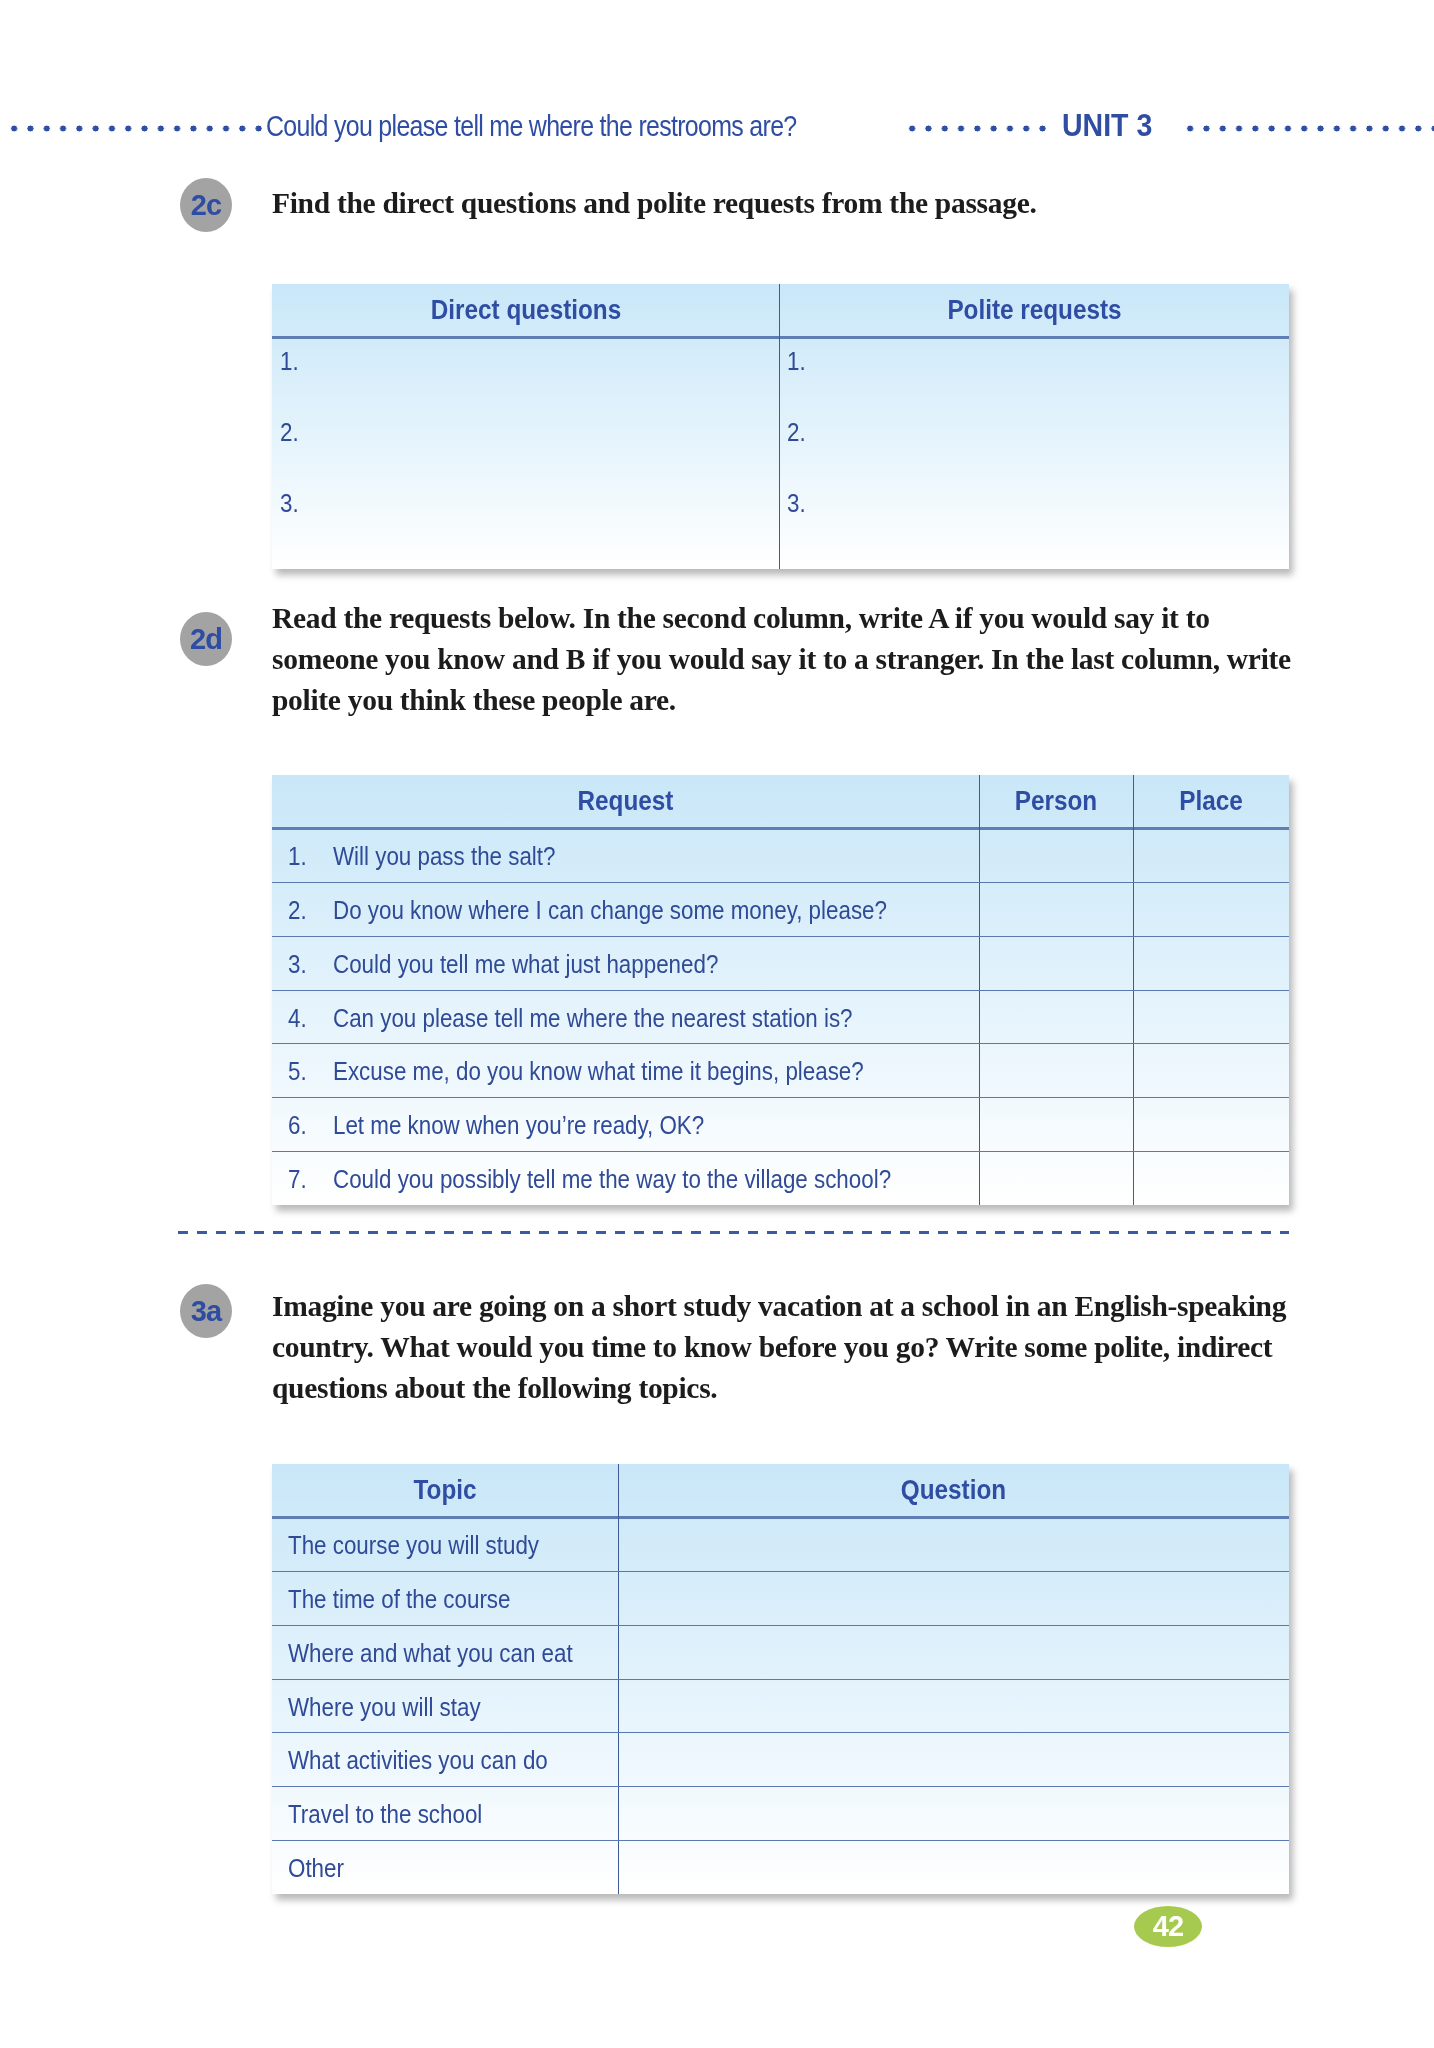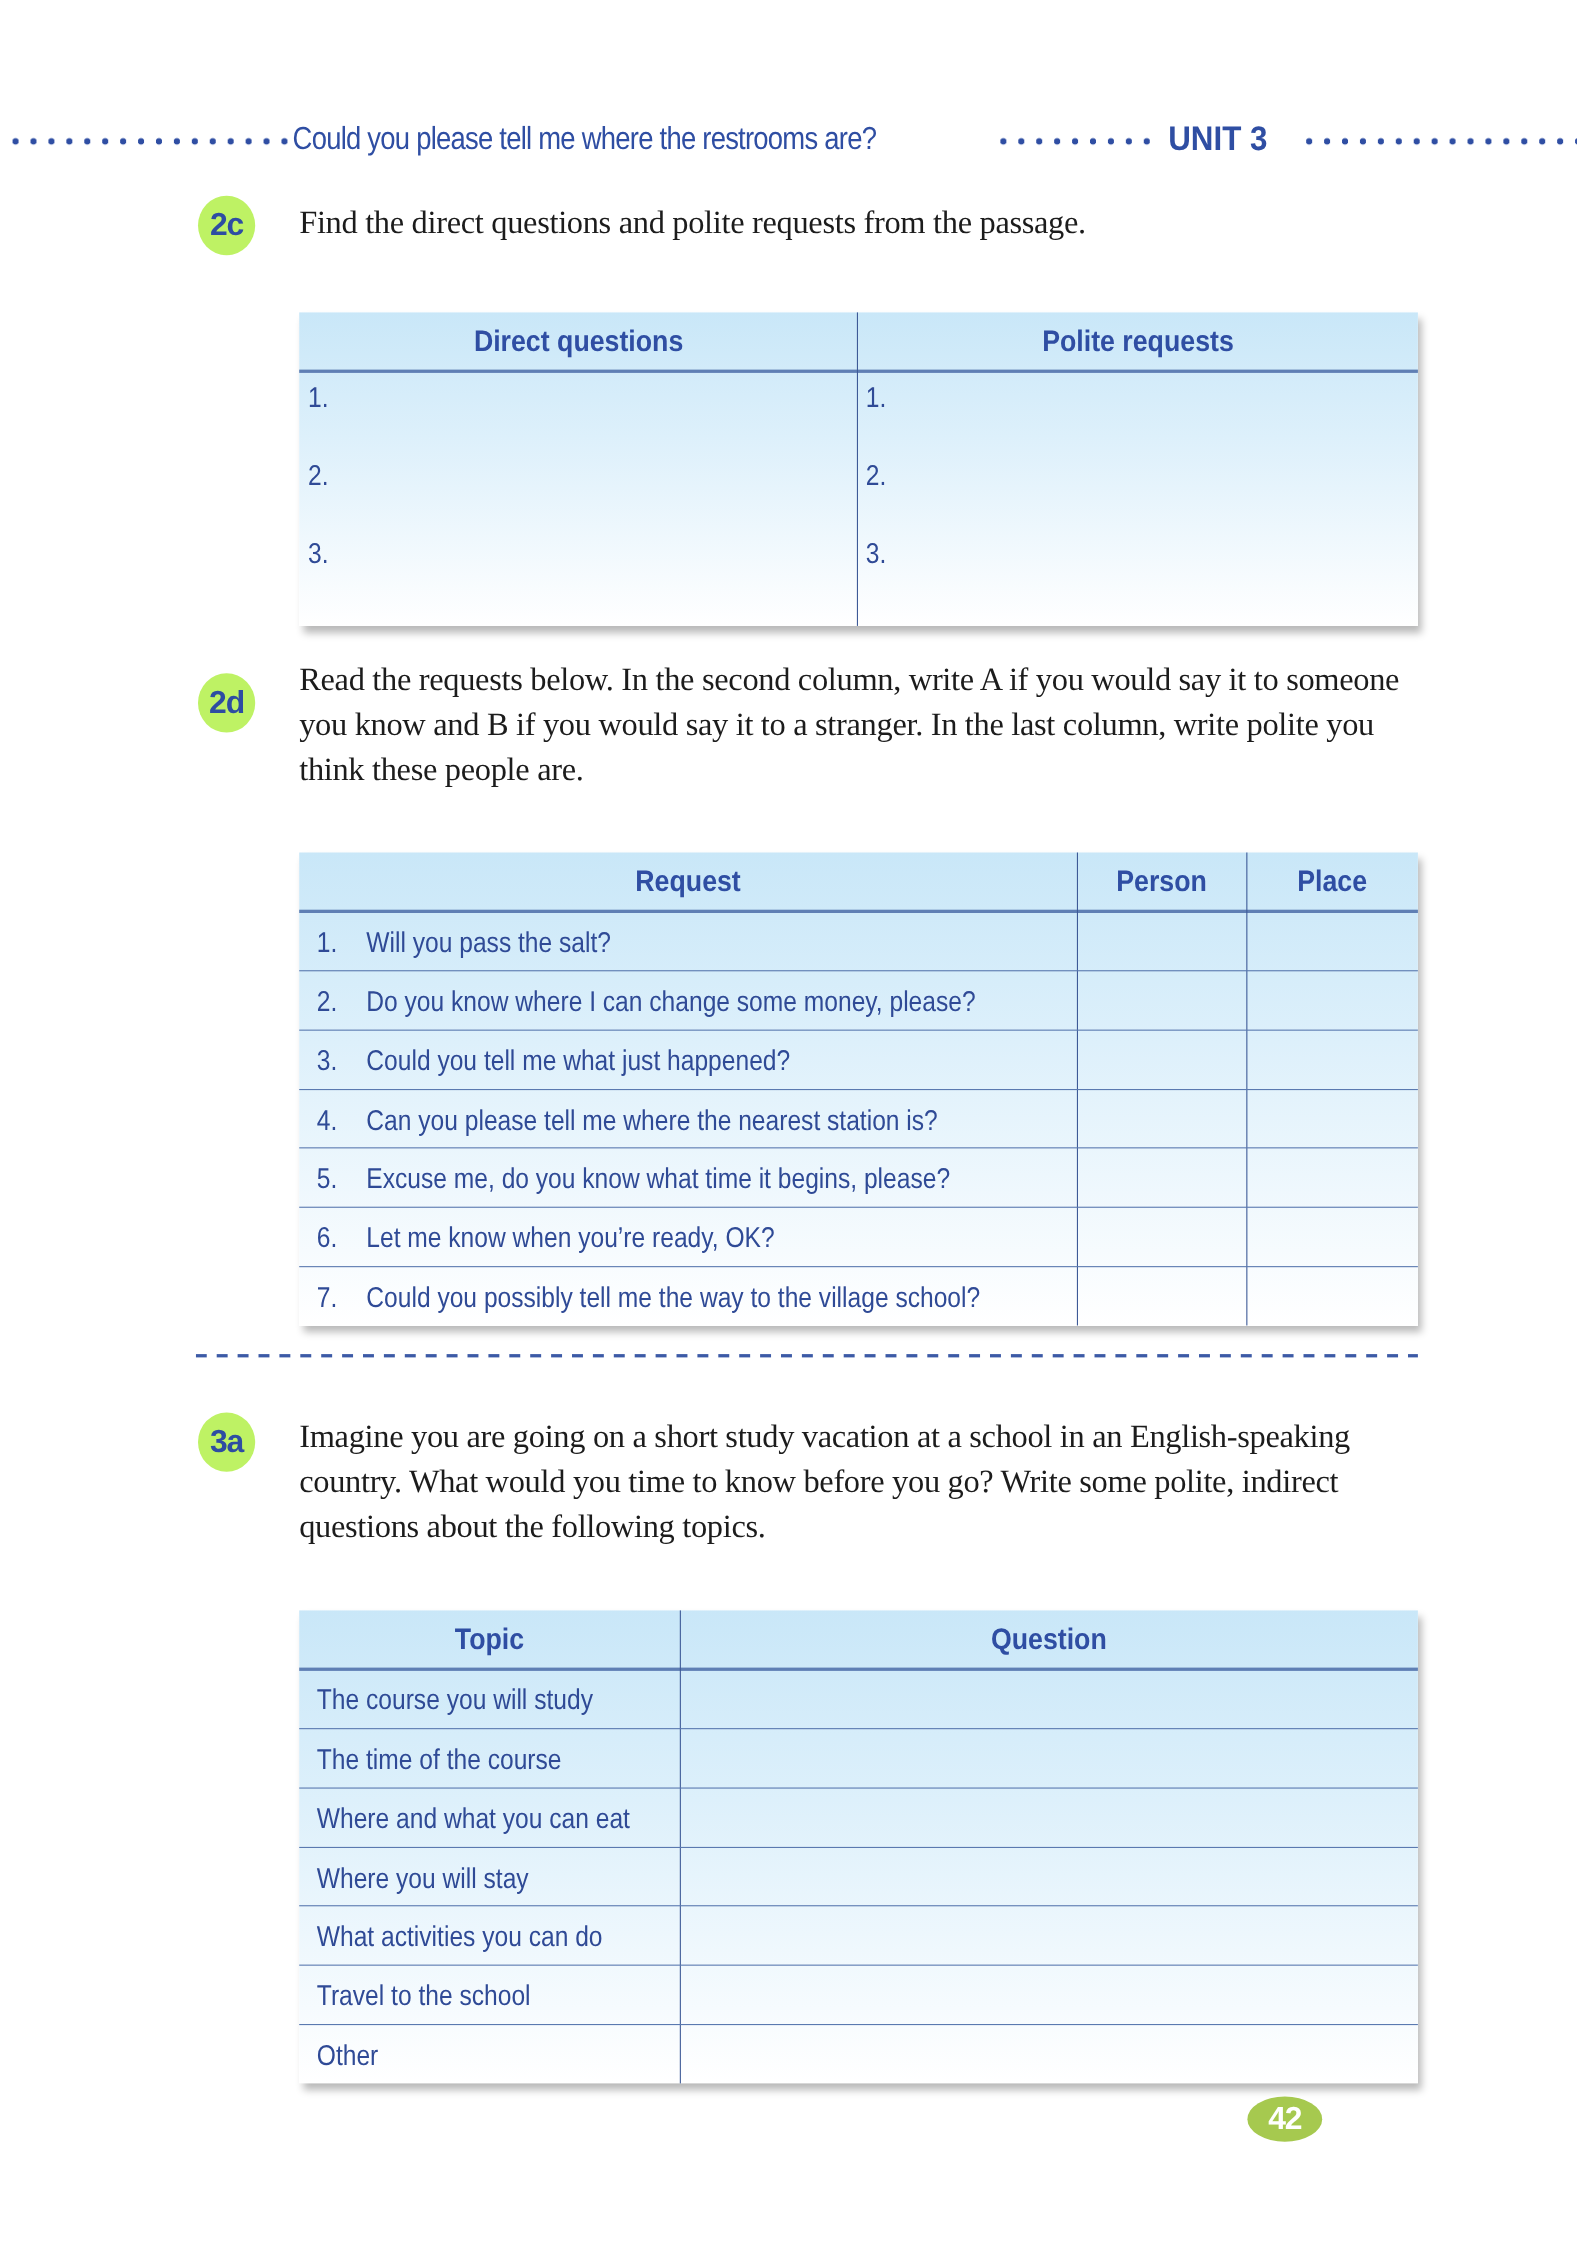--- a/index.html
+++ b/index.html
@@ -14,27 +14,27 @@
     background-size: 16.3px 7px; background-repeat: repeat-x; }
   .running-title { position: absolute; top: 110px; left: 266px;
     font-family: "Liberation Sans", sans-serif; font-size: 29px; color: #2f4ea3;
     letter-spacing: -0.8px; transform: scaleX(0.86); transform-origin: left center; white-space: nowrap; }
   .unit-label { position: absolute; top: 108px; left: 1062px;
     font-family: "Liberation Sans", sans-serif; font-weight: bold; font-size: 31px; color: #2f4ea3;
     transform: scaleX(0.92); transform-origin: left center; white-space: nowrap; }
 
   
   .badge { position: absolute; width: 52px; height: 54px; border-radius: 50%;
-    background: #bef264; display: flex; align-items: center; justify-content: center; }
+    background: #a3a3a3; display: flex; align-items: center; justify-content: center; }
   .badge span { font-family: "Liberation Sans", sans-serif; font-weight: bold; font-size: 29px;
     color: #2e4da2; letter-spacing: -1px; }
 
   
   .instruction { position: absolute; left: 272px; width: 1030px;
-    font-family: "Liberation Serif", serif; font-weight: normal; font-size: 29.5px;
+    font-family: "Liberation Serif", serif; font-weight: bold; font-size: 29.5px;
     color: #1c1c1c; line-height: 41px; letter-spacing: -0.3px; }
 
   
   .tbl { position: absolute; left: 272px; width: 1017px;
     background: linear-gradient(to bottom, #c9e7f8 0%, #ddf0fb 40%, #ffffff 100%);
     box-shadow: 4px 6px 7px rgba(0,0,0,0.28); margin-top: 24px; }
   .tbl .head { position: absolute; left: 0; right: 0; top: 0;
     border-bottom: 3px solid #5f7fb4; }
   .th { position: absolute; top: 0; display: flex; align-items: center; justify-content: center;
     font-family: "Liberation Sans", sans-serif; font-weight: bold; font-size: 27px; color: #2f4ea3;

